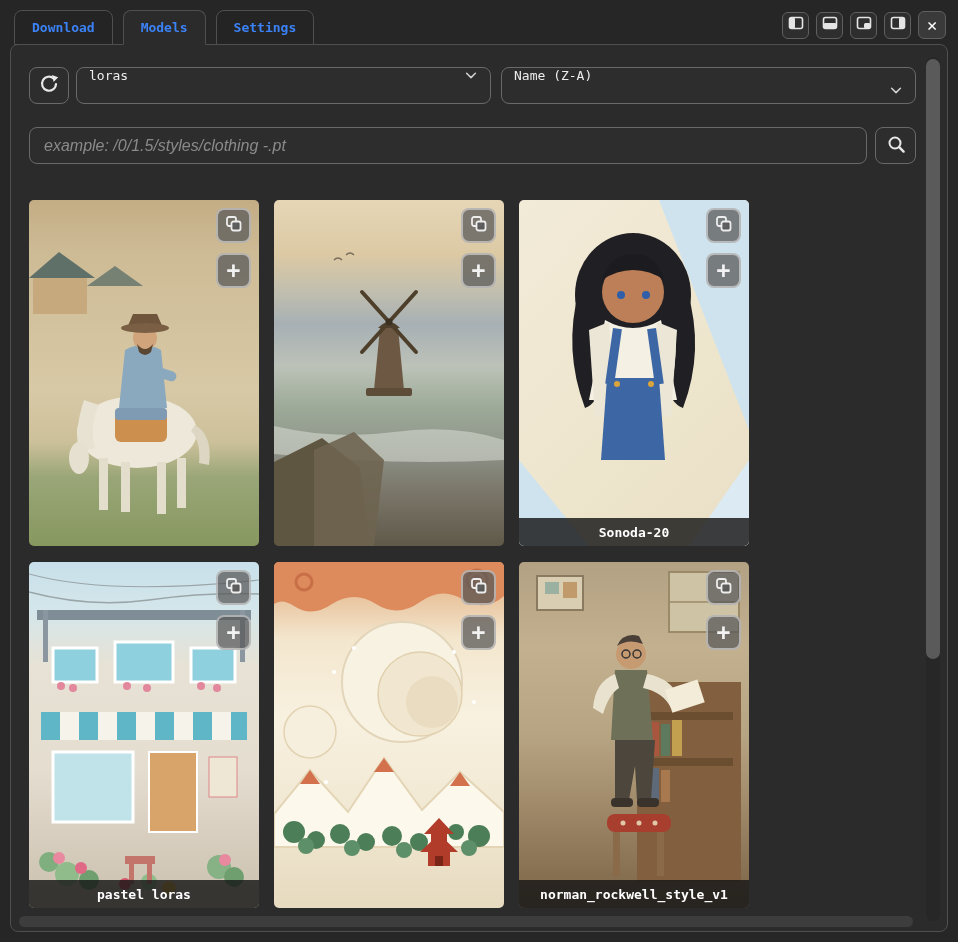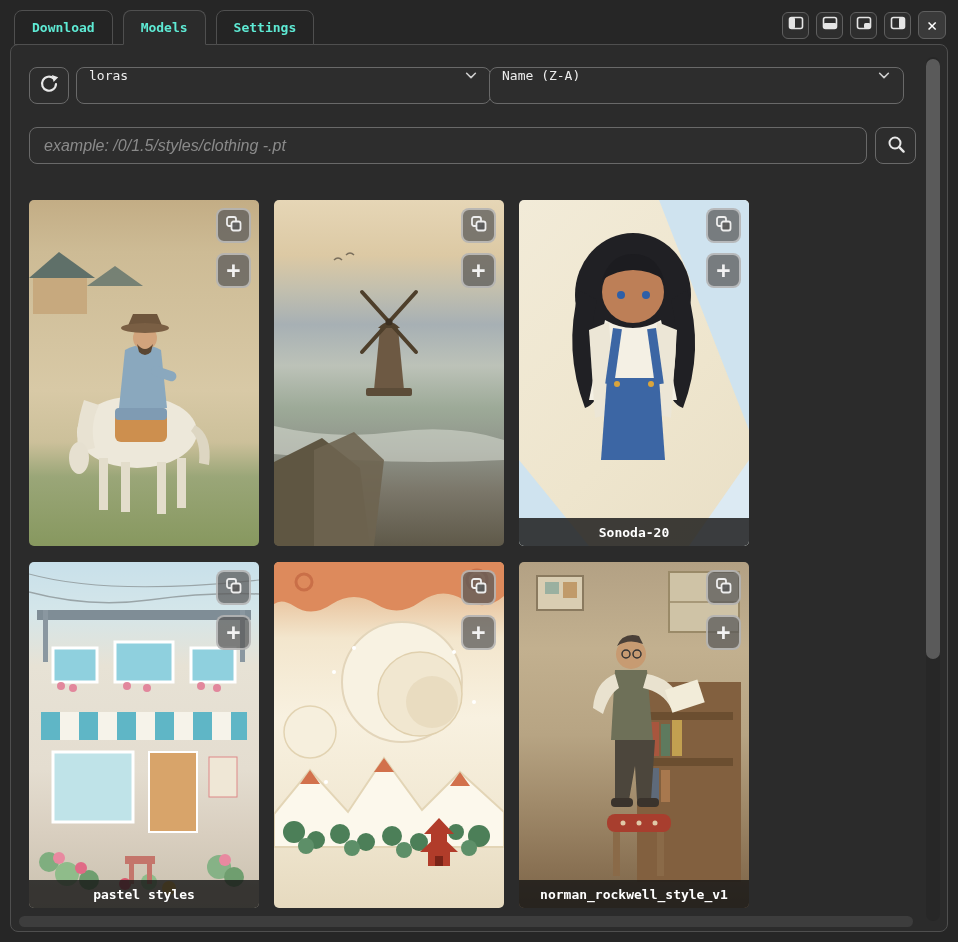--- a/index.html
+++ b/index.html
@@ -16,21 +16,21 @@
   .tabbar {
     position: absolute; left: 14px; top: 10px;
     display: flex; gap: 10px; z-index: 5;
   }
   .tab {
     height: 35px; padding: 0 17px;
     display: flex; align-items: center;
     background: #242424;
     border: 1px solid #4f4f4f; border-bottom: 1px solid #4f4f4f;
     border-radius: 8px 8px 0 0;
-    color: #5eead4; font-size: 13px; font-weight: 700;
+    color: #3b82f6; font-size: 13px; font-weight: 700;
     cursor: pointer;
   }
   .tab.active {
     background: #2b2b2b;
     border-bottom: 1px solid #2b2b2b;
   }
 
   
   .winctrl {
     position: absolute; right: 12px; top: 11px;
@@ -68,21 +68,21 @@
   .btn-search  { left: 864px; top: 82px; width: 41px; height: 37px; }
 
   .select {
     position: absolute; top: 22px; height: 37px;
     background: #2d2d2d; border: 1px solid #696969; border-radius: 8px;
     display: flex; align-items: flex-start;
     padding: 0 12px; color: #ededed; font-size: 13px;
     cursor: pointer;
   }
   .select-model { left: 65px;  width: 415px; }
-  .select-sort  { left: 478px; width: 415px; }
+  .select-sort  { left: 490px; width: 415px; flex-direction: column; }
   .select .chev { margin-left: auto; display: flex; }
 
   .search-input {
     position: absolute; left: 18px; top: 82px; width: 838px; height: 37px;
     background: #2d2d2d; border: 1px solid #696969; border-radius: 8px;
     color: #dddddd; padding: 0 14px;
     font-family: "Liberation Sans", sans-serif; font-size: 16px;
     outline: none;
   }
   .search-input::placeholder { color: #8a8a8a; font-style: italic; }
@@ -402,21 +402,21 @@
           <div class="cardbtn">
             <span><svg width="18" height="18" viewBox="0 0 18 18">
                   <rect x="2" y="2" width="9" height="9" rx="2" fill="none" stroke="#ededed" stroke-width="1.8"></rect>
                   <rect x="6.5" y="6.5" width="9" height="9" rx="2" fill="rgba(90,90,90,0.95)" stroke="#ededed" stroke-width="1.8"></rect>
                 </svg></span>
           </div>
           <div class="cardbtn">
             <span>+</span>
           </div>
         </div>
-        <div class="card-label">pastel styles</div>
+        <div class="card-label">pastel loras</div>
       </div>
 
       <div class="card">
         <div class="art art5">
           <svg viewBox="0 0 230 346">
             <path d="M0,0 h230 v34 q-18,16 -40,4 q-22,-14 -44,2 q-22,16 -44,2 q-22,-14 -44,0 q-20,14 -38,2 q-12,-8 -20,-2 z" fill="#dd8a5c"></path>
             <g fill="none" stroke="#c96f48" stroke-width="3">
                 <circle cx="203" cy="18" r="10"></circle>
                 <circle cx="203" cy="18" r="4"></circle>
                 <circle cx="30" cy="20" r="8"></circle>

